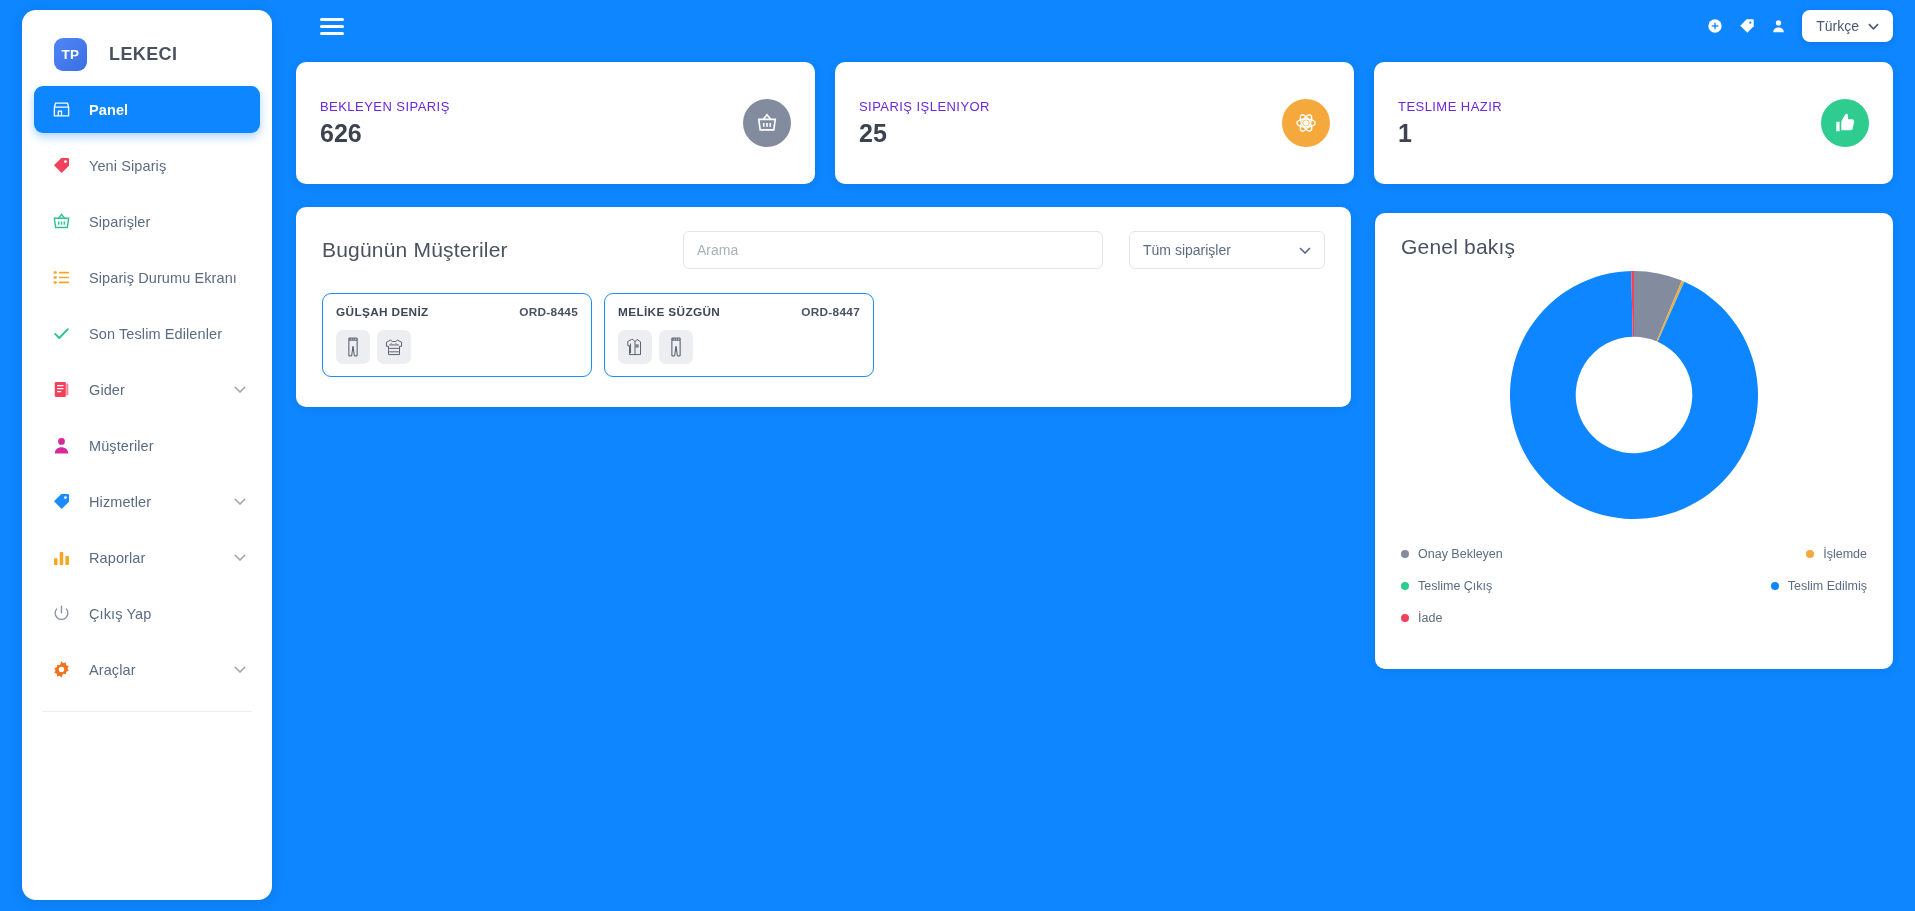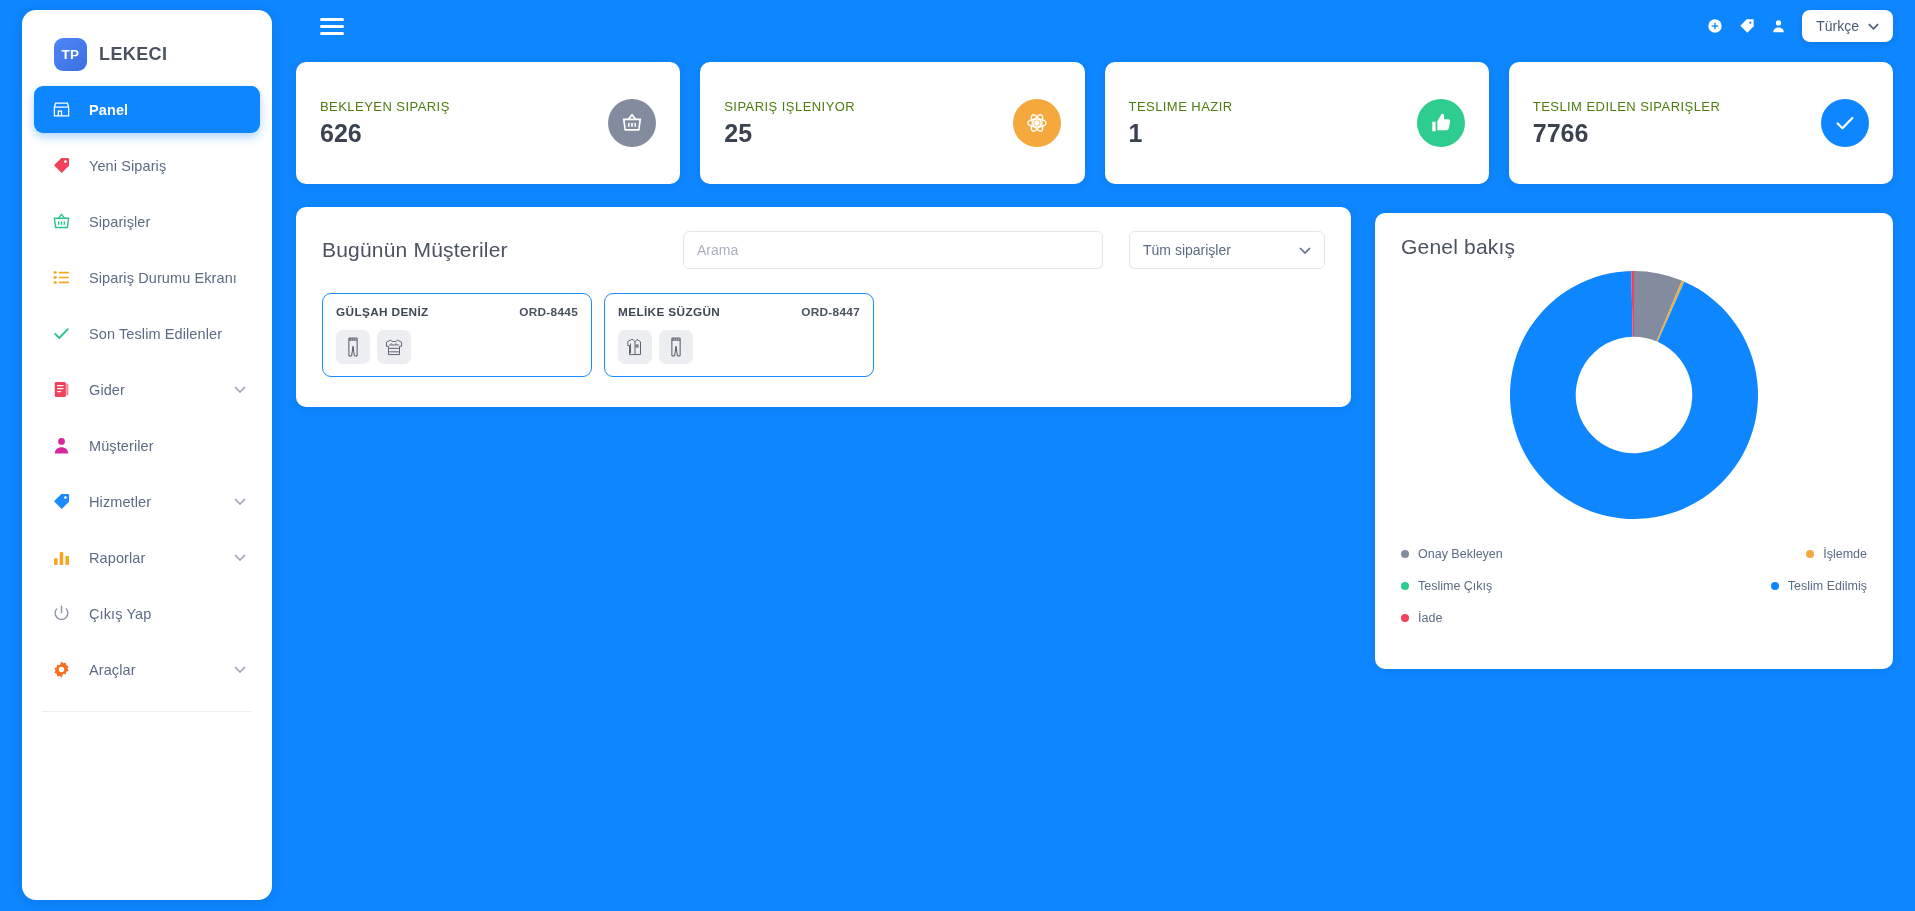--- a/index.html
+++ b/index.html
@@ -13,21 +13,21 @@
 
   
   .sidebar {
     position: absolute; left: 22px; top: 10px;
     width: 250px; height: 890px;
     background: #ffffff;
     border-radius: 14px;
     box-shadow: 0 2px 14px rgba(0,0,0,0.10);
     overflow: hidden;
   }
-  .brand { display: flex; align-items: center; gap: 12px; padding: 28px 0 0 32px; }
+  .brand { display: flex; align-items: center; gap: 22px; padding: 28px 0 0 32px; }
   .brand-logo {
     width: 33px; height: 33px; border-radius: 9px;
     background: linear-gradient(135deg,#4f86f7,#3a6fe0);
     color: #fff; font-size: 13.5px; font-weight: bold;
     display: flex; align-items: center; justify-content: center;
     letter-spacing: .3px;
   }
   .brand-name { font-size: 18px; font-weight: bold; color: #4a5260; letter-spacing: .4px; }
 
   .nav { margin-top: 15px; padding: 0 12px; }
@@ -71,21 +71,21 @@
   .lang-chev { color: #6b7a92; font-size: 11px; }
 
   
   .stats { position: absolute; left: 296px; top: 62px; right: 22px; display: flex; gap: 20px; }
   .stat-card {
     flex: 1; background: #fff; border-radius: 10px;
     height: 122px; padding: 22px 24px;
     display: flex; align-items: center; justify-content: space-between;
     box-shadow: 0 2px 10px rgba(0,0,0,.08);
   }
-  .stat-label { font-size: 13px; color: #4d7c0f; letter-spacing: .45px; margin-bottom: 5px; }
+  .stat-label { font-size: 13px; color: #6d28d9; letter-spacing: .45px; margin-bottom: 5px; }
   .stat-value { font-size: 25px; font-weight: bold; color: #3c4350; }
   .stat-bubble {
     width: 48px; height: 48px; border-radius: 50%;
     display: flex; align-items: center; justify-content: center;
     color: #fff; flex: 0 0 48px;
   }
 
   
   .delivery {
     position: absolute; left: 296px; top: 207px; width: 1055px;
@@ -355,31 +355,20 @@
         </div>
       </div>
       <div class="stat-card">
         <div>
           <div class="stat-label">TESLIME HAZIR</div>
           <div class="stat-value">1</div>
         </div>
         <div class="stat-bubble" style="background:#2ecc8f">
           <svg width="22" height="22" viewBox="0 0 24 24" fill="#ffffff">
             <path d="M2.5 10.5h3.6V21H2.5zM8 10.2l4.2-7.5c.9-1.5 3.1-.8 3.1.9v4.3h4.6c1.4 0 2.4 1.3 2.1 2.7l-1.6 7.3c-.2 1.1-1.2 1.9-2.3 1.9H8z"></path>
-          </svg>
-        </div>
-      </div>
-      <div class="stat-card">
-        <div>
-          <div class="stat-label">TESLIM EDILEN SIPARIŞLER</div>
-          <div class="stat-value">7766</div>
-        </div>
-        <div class="stat-bubble" style="background:#0d86ff">
-          <svg width="22" height="22" viewBox="0 0 24 24" fill="none" stroke="#ffffff" stroke-width="2.4" stroke-linecap="round" stroke-linejoin="round">
-            <path d="M4 12.5l5.2 5.2L20 6.5"></path>
           </svg>
         </div>
       </div>
     </section>
 
   <section class="delivery">
     <div class="delivery-head">
       <div class="delivery-title">Bugünün Müşteriler</div>
       <input class="search-box" type="text" placeholder="Arama" style="">
       <div class="filter-select">

